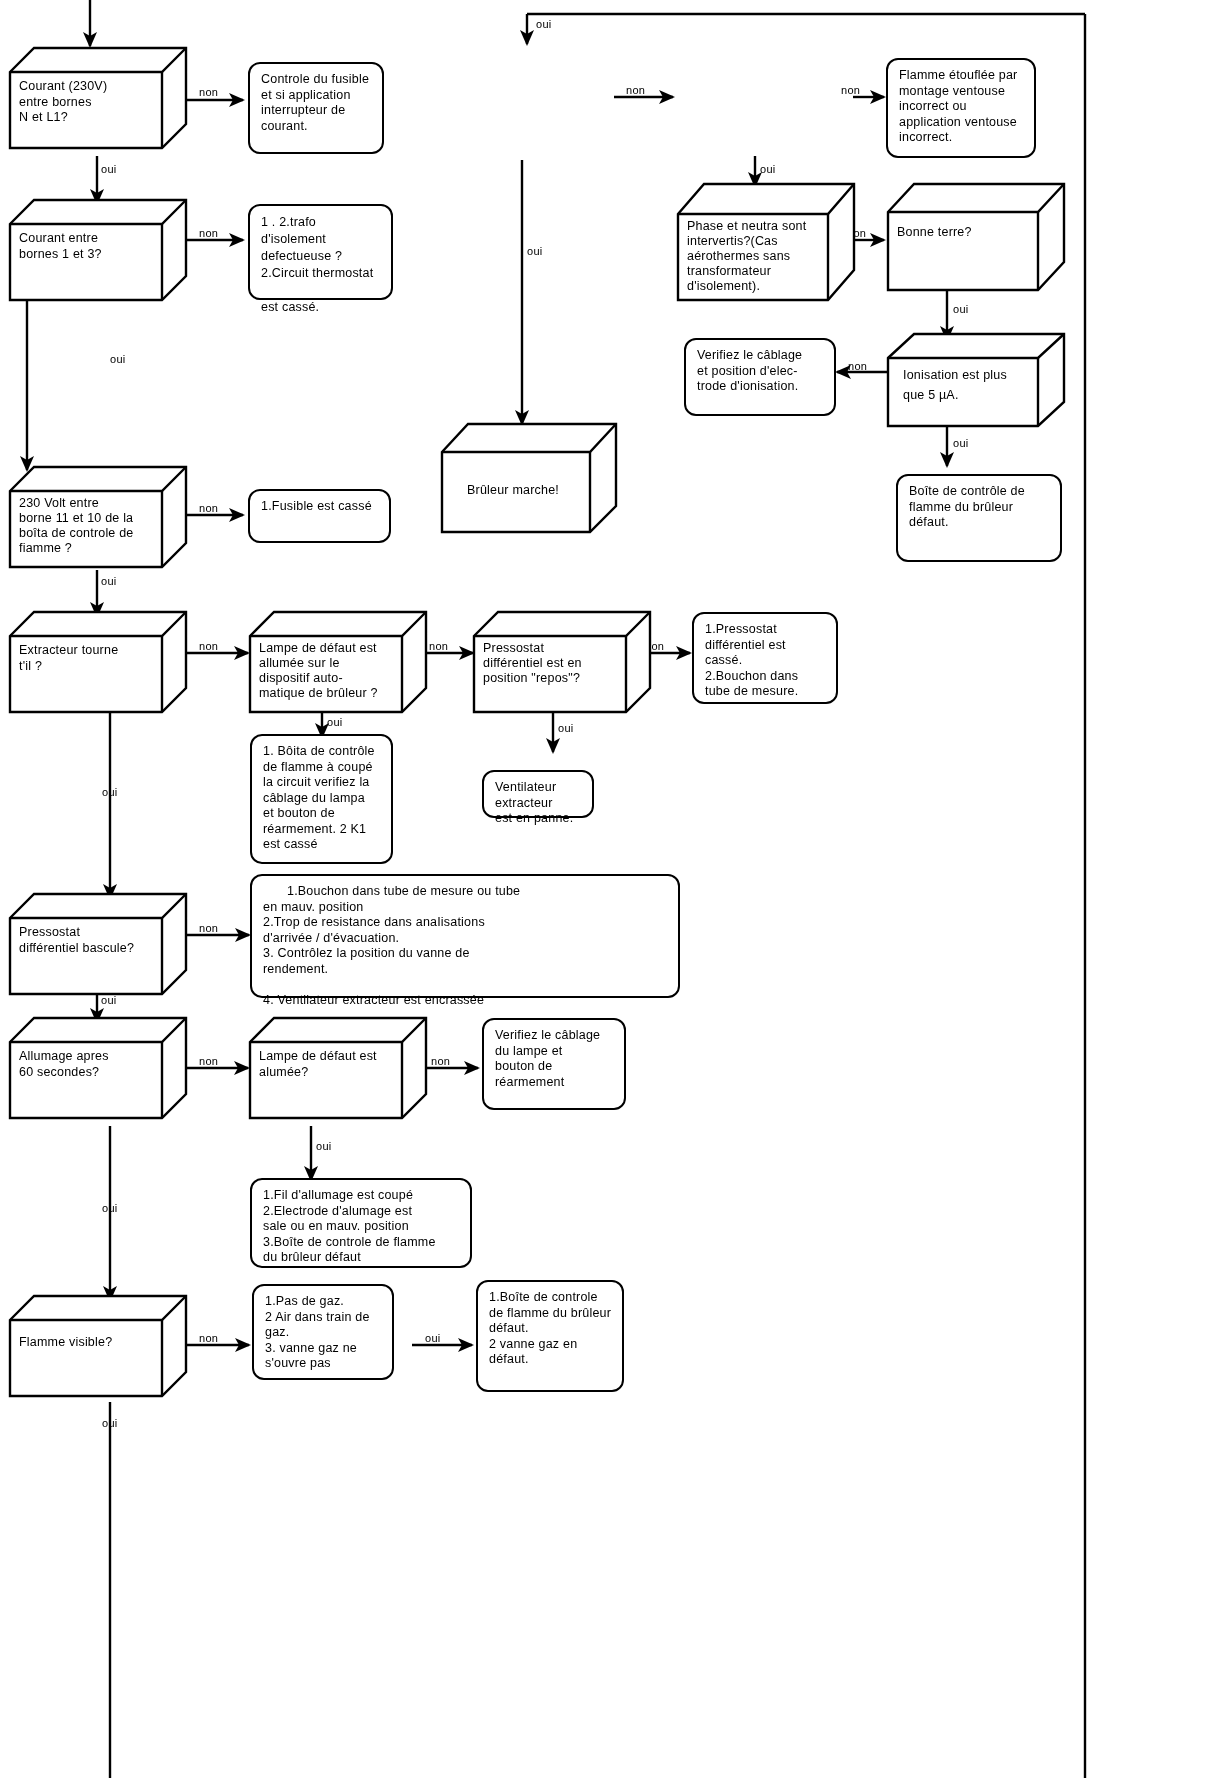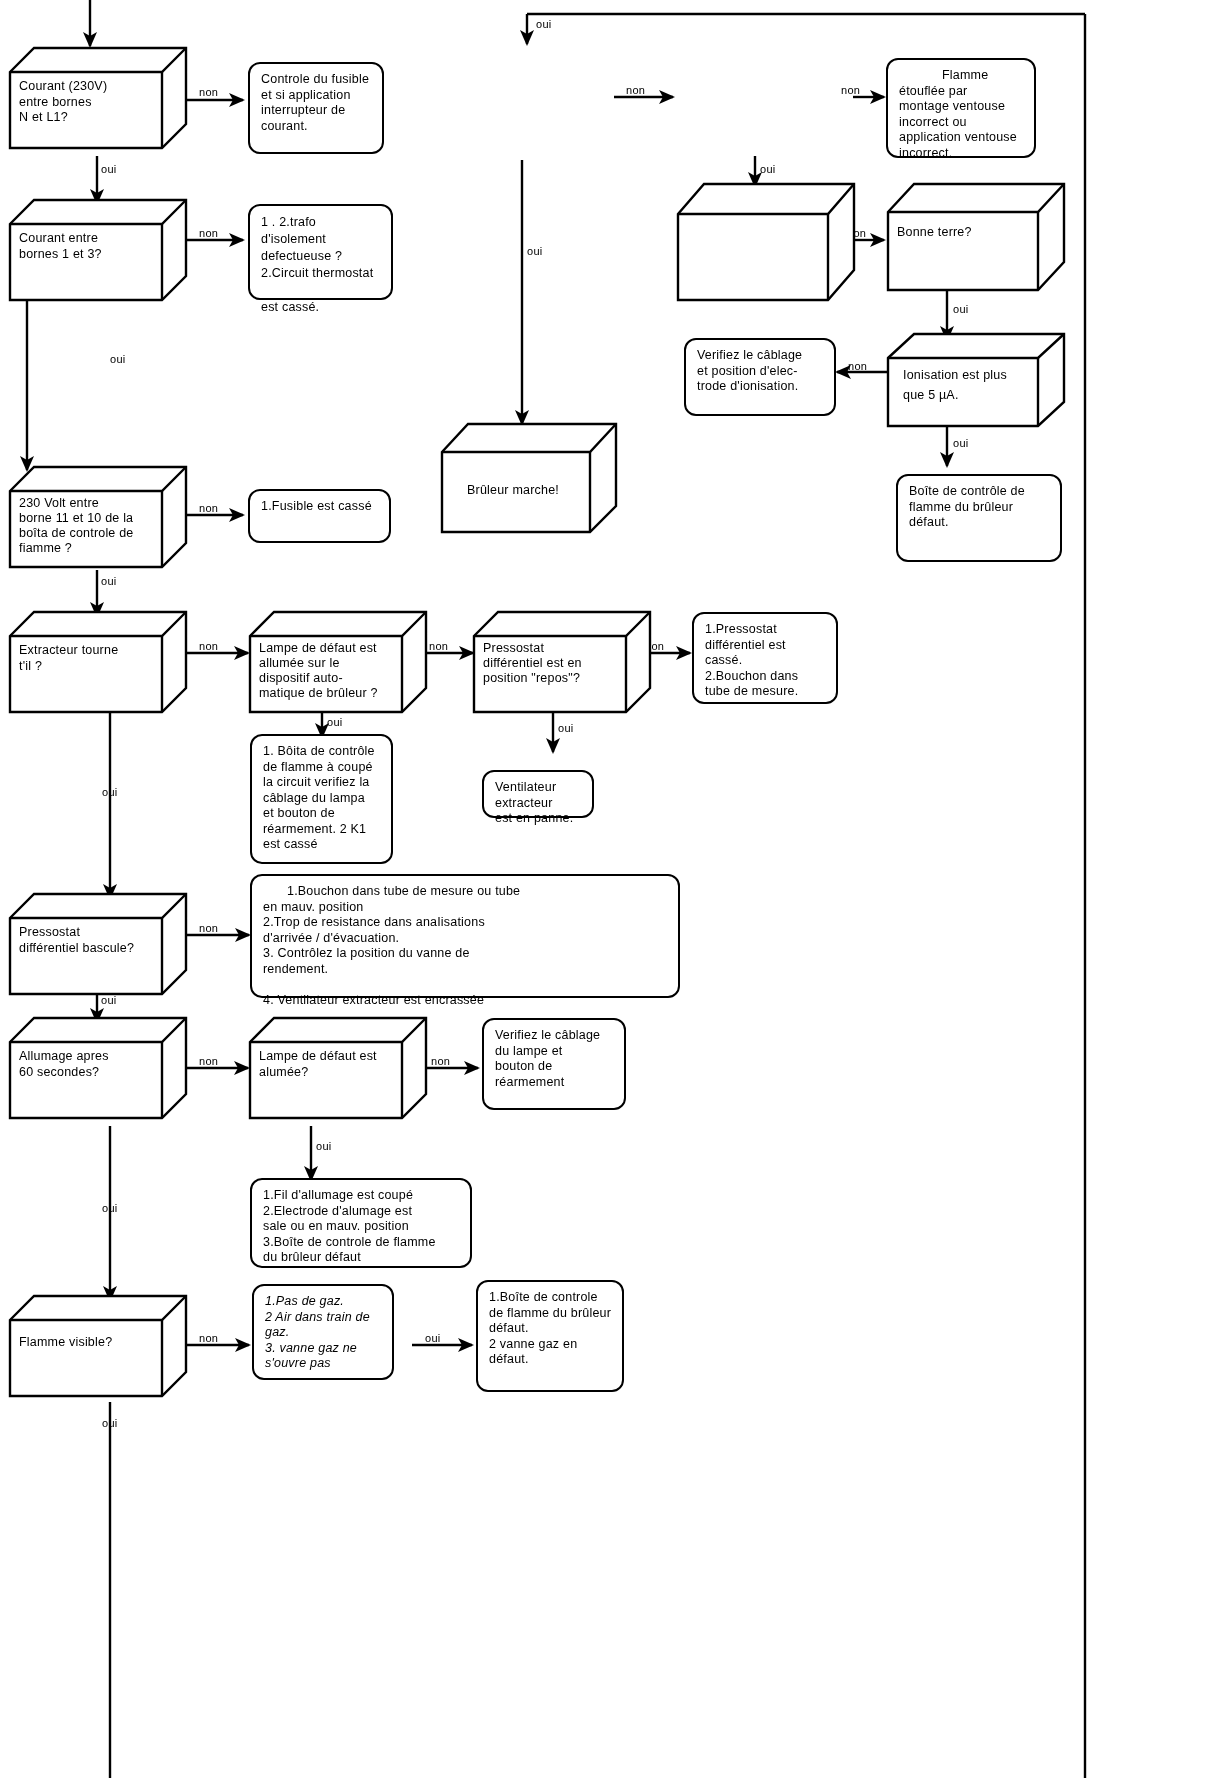--- a/index.html
+++ b/index.html
@@ -251,20 +251,25 @@
   </div>
 
 
 
   <div class="box3d" style="left:676px;top:180px;width:180px;height:126px;">
     <svg width="180" height="126" style="position:absolute;left:0;top:0;">
       <path d="M2,34 L28,4 L178,4 L178,90 L152,120 L2,120 Z" fill="#fff" stroke="#000" stroke-width="2.4"></path>
       <path d="M2,34 L152,34 L178,4" fill="none" stroke="#000" stroke-width="2.4"></path>
       <path d="M152,34 L152,120" fill="none" stroke="#000" stroke-width="2.4"></path>
     </svg>
+    <div class="txt" style="left:2px;top:32px;width:150px;height:88px;white-space:pre-line;line-height:15px;">Phase et neutra sont
+intervertis?(Cas
+aérothermes sans
+transformateur
+d'isolement).</div>
   </div>
 
   <div class="box3d" style="left:886px;top:180px;width:180px;height:116px;">
     <svg width="180" height="116" style="position:absolute;left:0;top:0;">
       <path d="M2,32 L28,4 L178,4 L178,82 L152,110 L2,110 Z" fill="#fff" stroke="#000" stroke-width="2.4"></path>
       <path d="M2,32 L152,32 L178,4" fill="none" stroke="#000" stroke-width="2.4"></path>
       <path d="M152,32 L152,110" fill="none" stroke="#000" stroke-width="2.4"></path>
     </svg>
     <div class="txt" style="left:2px;top:38px;width:150px;height:72px;white-space:pre-line;">Bonne terre?</div>
   </div>
@@ -341,37 +346,37 @@
 
   <div class="rbox" style="left:250px;top:1178px;width:222px;height:90px;">
     <span style="white-space:pre-line;">1.Fil d'allumage est coupé
 2.Electrode d'alumage est
 sale ou en mauv. position
 3.Boîte de controle de flamme
 du brûleur défaut</span>
   </div>
 
   <div class="rbox" style="left:252px;top:1284px;width:142px;height:96px;">
-    <span style="white-space:pre-line;font-style:italic;">1.Pas de gaz.
+    <span style="white-space:pre-line;">1.Pas de gaz.
 2 Air dans train de
 gaz.
 3. vanne  gaz ne
 s'ouvre pas</span>
   </div>
 
   <div class="rbox" style="left:476px;top:1280px;width:148px;height:112px;">
     <span style="white-space:pre-line;">1.Boîte de controle
 de flamme du brûleur
 défaut.
 2 vanne gaz en
 défaut.</span>
   </div>
 
   <div class="rbox" style="left:886px;top:58px;width:150px;height:100px;">
-    <span style="white-space:pre-line;margin-left:43px;">Flamme étouflée par
+    <span style="white-space:pre-line;">Flamme étouflée par
 montage ventouse
 incorrect ou
 application ventouse
 incorrect.</span>
   </div>
 
   <div class="rbox" style="left:684px;top:338px;width:152px;height:78px;">
     <span style="white-space:pre-line;">Verifiez le câblage
 et position d'elec-
 trode d'ionisation.</span>

